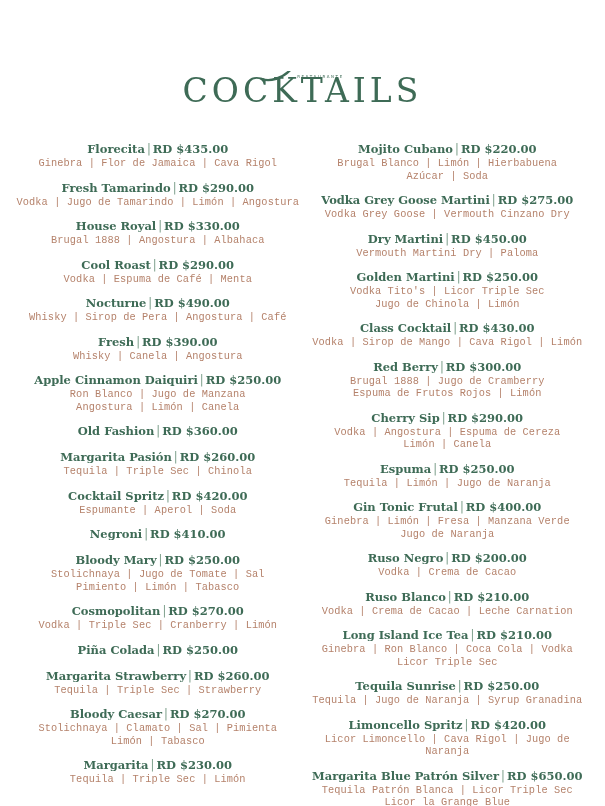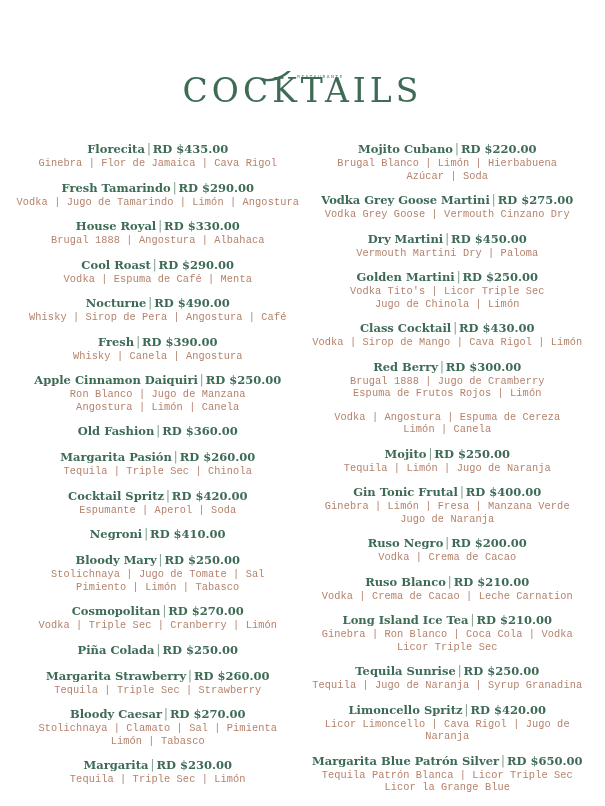--- a/index.html
+++ b/index.html
@@ -185,24 +185,25 @@
         </article>
         <article class="item">
           <h2 class="item-line"><span class="name">Class Cocktail</span><span class="sep">|</span><span class="price">RD $430.00</span></h2>
           <p class="ingredients">Vodka | Sirop de Mango | Cava Rigol | Limón</p>
         </article>
         <article class="item">
           <h2 class="item-line"><span class="name">Red Berry</span><span class="sep">|</span><span class="price">RD $300.00</span></h2>
           <p class="ingredients">Brugal 1888 | Jugo de Cramberry<br>Espuma de Frutos Rojos | Limón</p>
         </article>
         <article class="item">
+          <h2 class="item-line"><span class="name">Cherry Sip</span><span class="sep">|</span><span class="price">RD $290.00</span></h2>
           <p class="ingredients">Vodka | Angostura | Espuma de Cereza<br>Limón | Canela</p>
         </article>
         <article class="item">
-          <h2 class="item-line"><span class="name">Mojito</span><span class="sep">|</span><span class="price">RD $250.00</span></h2>
+          <h2 class="item-line"><span class="name">Espuma</span><span class="sep">|</span><span class="price">RD $250.00</span></h2>
           <p class="ingredients">Tequila | Limón | Jugo de Naranja</p>
         </article>
         <article class="item">
           <h2 class="item-line"><span class="name">Gin Tonic Frutal</span><span class="sep">|</span><span class="price">RD $400.00</span></h2>
           <p class="ingredients">Ginebra | Limón | Fresa | Manzana Verde<br>Jugo de Naranja</p>
         </article>
         <article class="item">
           <h2 class="item-line"><span class="name">Ruso Negro</span><span class="sep">|</span><span class="price">RD $200.00</span></h2>
           <p class="ingredients">Vodka | Crema de Cacao</p>
         </article>

